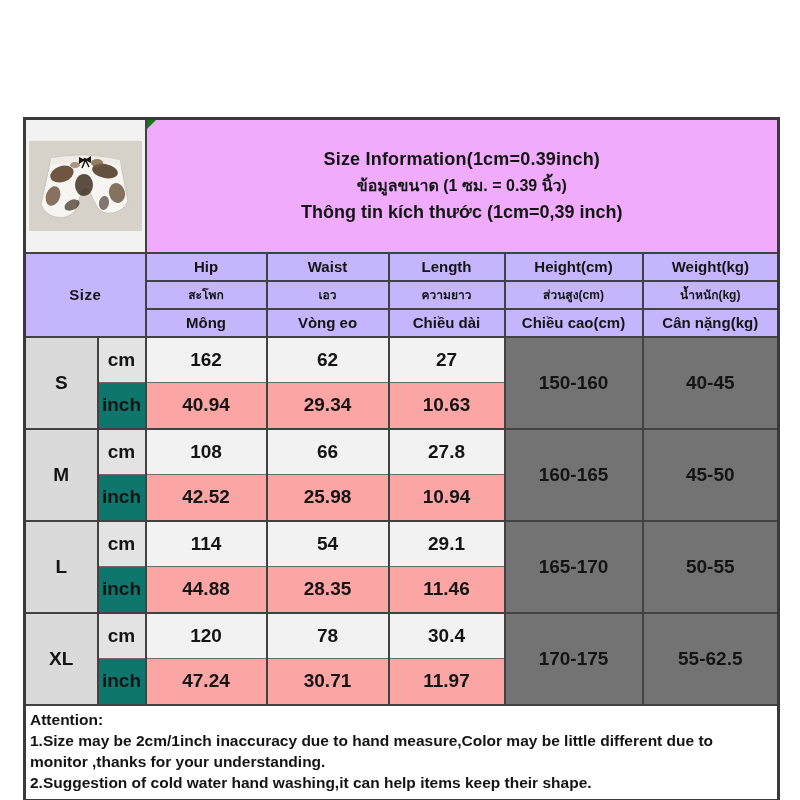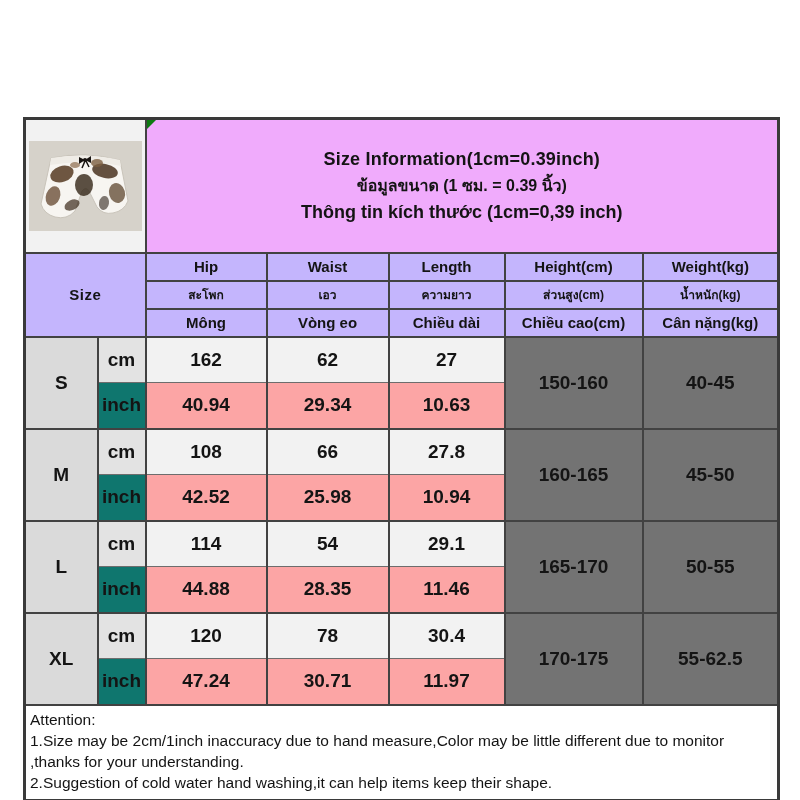--- a/index.html
+++ b/index.html
@@ -26,21 +26,21 @@
   .c-unit{font-size:14.5px}
   .u-cm{background:#e3e3e3}
   .u-inch{background:#0f766e}
   .val.g{background:#f2f2f2}
   .val.w{background:#fca5a5}
   .c-range{background:#737373}
   .r-cm td{border-bottom:1px solid #6d6d6d}
   .r-inch td{border-top:1px solid #6d6d6d}
   .r-cm td[rowspan], .r-cm .c-lab, .r-cm .c-range{border-bottom:2px solid #424242}
   
-  .c-att{height:96px;background:#ffffff;font-weight:400;text-align:left;vertical-align:top;
+  .c-att{height:96px;background:#ffffff;font-weight:700;text-align:left;vertical-align:top;
          padding:3px 6px 0 4px;font-size:15.5px;line-height:21px}
   .photo-wrap{display:flex;align-items:center;justify-content:center;height:100%}
 </style>
 </head>
 <body>
 
 <div class="sheet">
 <table>
   <colgroup>
     <col style="width:73px">

